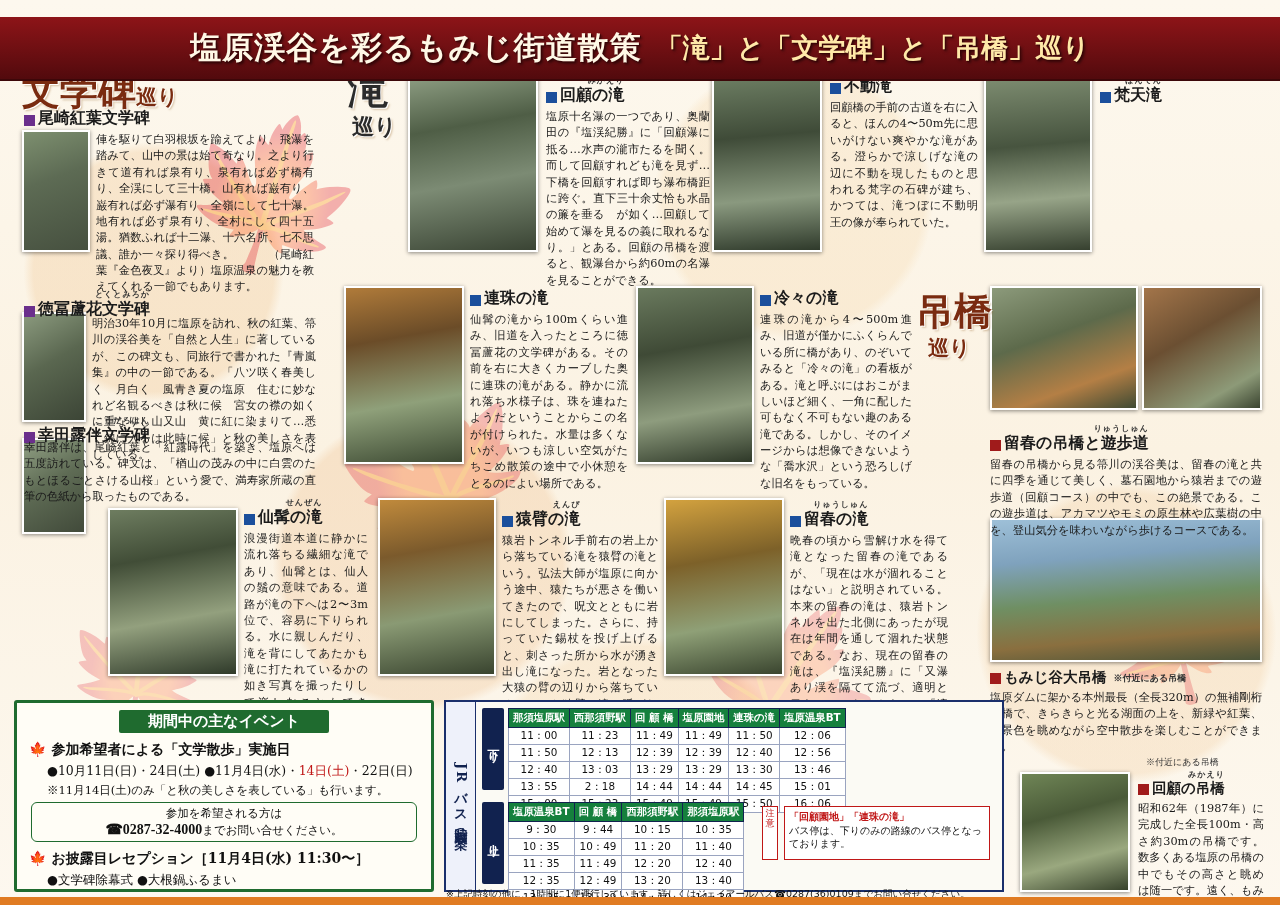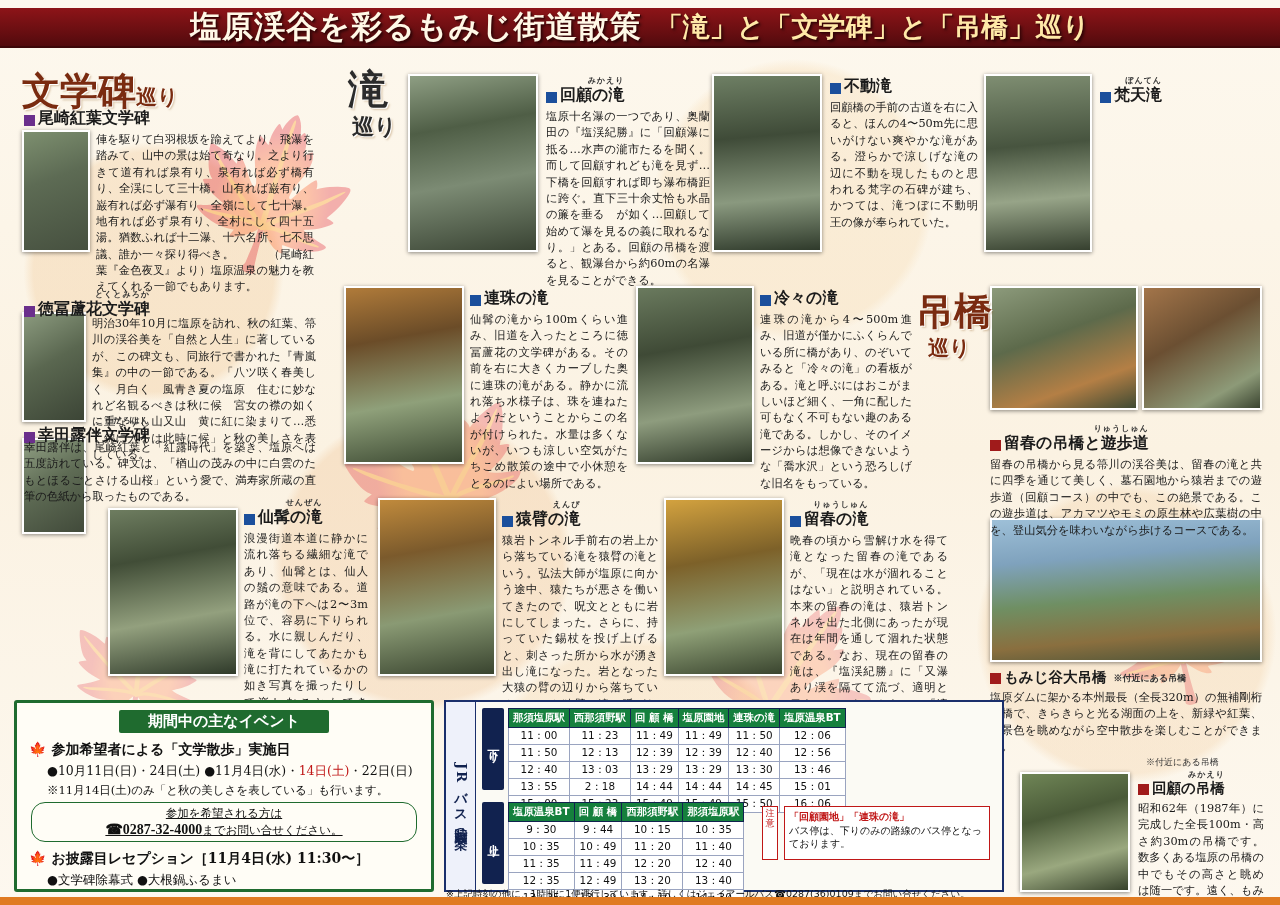--- a/index.html
+++ b/index.html
@@ -21,21 +21,21 @@
       linear-gradient(180deg,#fdf8ee 0%, #fbf2e2 50%, #fdf8ef 100%);
     z-index:0;
   }
   .leaf {
     position:absolute; z-index:0; opacity:.5;
     color:#f0cda0; font-size:90px; line-height:1;
     transform-origin:center;
   }
   
   .header {
-    position:absolute; left:0; top:8px; width:1280px; height:40px; z-index:5;
+    position:absolute; left:0; top:17px; width:1280px; height:64px; z-index:5;
     background:linear-gradient(180deg,#8d1418 0%, #6d0f12 55%, #520a0d 100%);
     border-bottom:2px solid #3d0709;
   }
   .header .hdr-inner {
     position:absolute; left:0; top:0; width:100%; height:100%;
     display:flex; align-items:center; justify-content:center; gap:14px;
     color:#fff;
   }
   .hdr-main {
     font-family:"DejaVu Serif", serif;
@@ -92,22 +92,22 @@
   .event-hd {
     margin:7px auto 0; width:210px; height:23px; background:#1f6b2f; color:#fff;
     font-size:15px; font-weight:700; text-align:center; line-height:23px;
     font-family:"DejaVu Serif", serif; border-radius:2px;
   }
   .ev-line { font-size:12.5px; color:#111; font-family:"DejaVu Serif", serif;}
   .ev-strong{ font-weight:700; }
   .red { color:#c01717; }
   .maple { color:#c0392b; }
   .tel-box {
-    margin:4px 14px 0; border:1px solid #1f6b2f; border-radius:14px;
-    font-size:12px; text-align:center; padding:3px 1px; color:#111;text-decoration:underline;
+    margin:4px 14px 0; border:1px solid #1f6b2f; border-radius:6px;
+    font-size:12px; text-align:center; padding:3px 1px; color:#111;
   }
 
   
   .bus-box {
     position:absolute; left:444px; top:700px; width:560px; height:192px; z-index:6;
     background:#fbfaf4; border:2px solid #1a2f6b;
   }
   .bus-side {
     position:absolute; left:0; top:0; width:30px; height:100%;
     background:#eef1fa; border-right:1px solid #1a2f6b;

